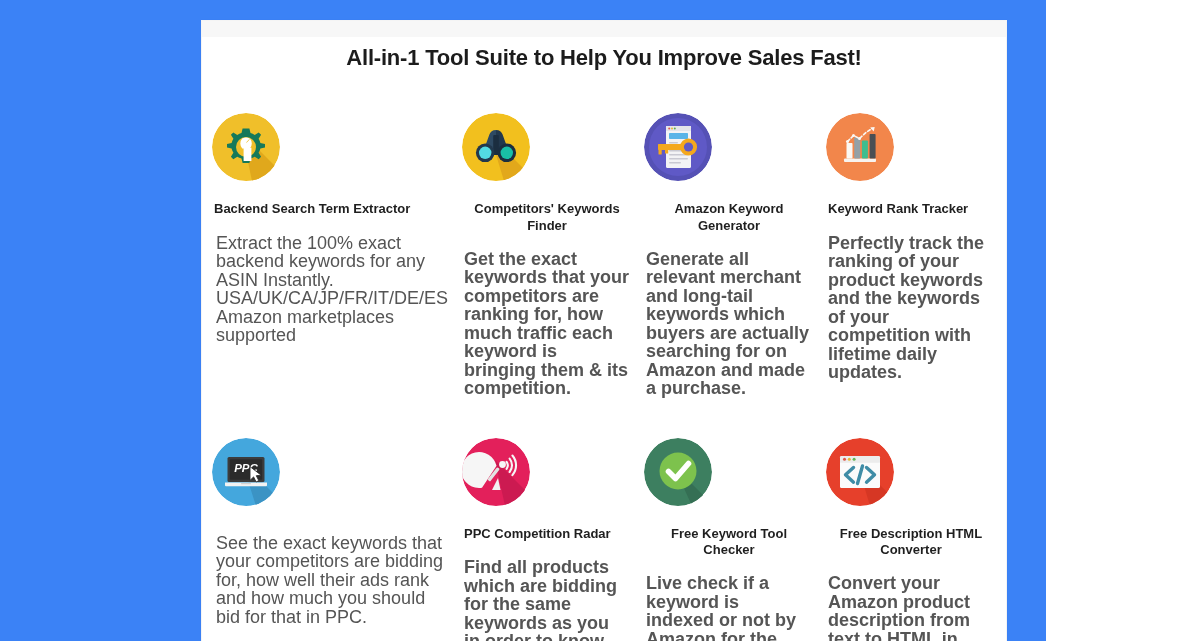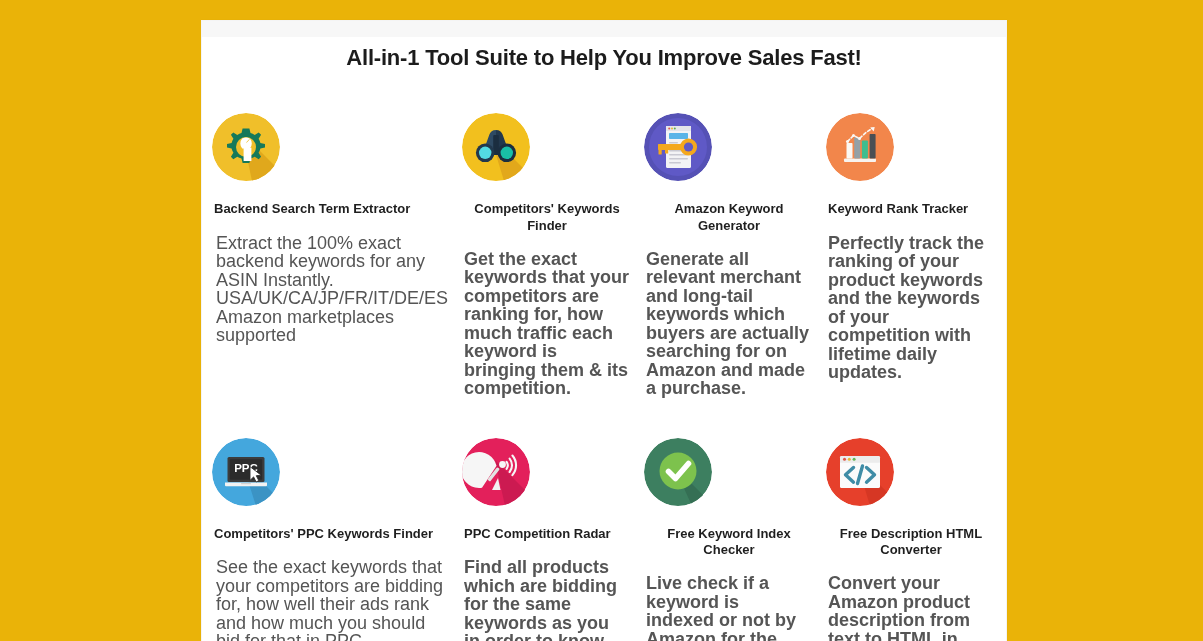--- a/index.html
+++ b/index.html
@@ -8,23 +8,23 @@
     padding: 0;
     width: 1203px;
     height: 641px;
     background: #ffffff;
     font-family: "Liberation Sans", sans-serif;
     overflow: hidden;
   }
 
   #page {
     position: relative;
-    width: 1203px;
+    width: 1046px;
     height: 641px;
-    background: #eab308;
+    background: #3b82f6;
   }
 
   .suite-panel {
     position: absolute;
     left: 201px;
     top: 20px;
     width: 806px;
     min-height: 621px;
     background: #ffffff;
     border-left: 1px solid #f4f4f4;
@@ -76,20 +76,21 @@
     height: 92px;
   }
 
   .icon-circle {
     position: relative;
     width: 68px;
     height: 68px;
     border-radius: 50%;
     overflow: hidden;
     display: block;
+    font-style: italic;
   }
   .icon-circle svg { display: block; width: 68px; height: 68px; }
 
   .tool-name {
     margin: 8px 0 0 0;
     text-align: center;
     font-size: 13px;
     font-weight: bold;
     color: #1f1f1f;
     line-height: 1.25;
@@ -220,21 +221,20 @@
               <path d="M30 24 L68 62 L68 68 L44 68 Z" fill="#3b93c4"></path>
               <rect x="15.5" y="19" width="37" height="25" rx="1.5" fill="#3c3c3c"></rect>
               <rect x="17.8" y="21.2" width="32.4" height="20.6" rx="0.8" fill="#2b2b2b"></rect>
               <text x="34" y="34.4" font-family="Liberation Sans, sans-serif" font-size="11.5" font-weight="bold" fill="#ffffff" text-anchor="middle">PPC</text>
               <path d="M13 44.5 L55 44.5 L55 47.2 a1 1 0 0 1 -1 1 L14 48.2 a1 1 0 0 1 -1 -1 z" fill="#f2f2f2"></path>
               <rect x="29" y="45" width="10" height="1.3" rx="0.6" fill="#d2d2d2"></rect>
               <path d="M38 28.6 L38 42.4 L41.6 38.9 L44.1 44 L46.8 42.6 L44.3 37.7 L49.2 37.2 z" fill="#ffffff" stroke="#2b2b2b" stroke-width="0.9" stroke-linejoin="round"></path>
             </svg>
           </span>
         </div>
-        <div class="tool-name">Competitors' PPC Keywords Finder</div>
         <div class="tool-desc">See the exact keywords that your competitors are bidding for, how well their ads rank and how much you should bid for that in PPC.</div>
       </div>
 
       <div class="tool-card row2 col-2">
         <div class="tool-icon-wrap">
           <span class="icon-circle">
             <svg viewBox="0 0 68 68" xmlns="http://www.w3.org/2000/svg">
               <circle cx="34" cy="34" r="34" fill="#e3205b"></circle>
               <path d="M33 22 L68 57 L68 68 L43 68 Z" fill="#cc1a51"></path>
               <path d="M36.5 29.5 a18 18 0 1 0 -18.8 18.6 z" fill="#f6f6f6" transform="rotate(-12 27 38)"></path>
@@ -255,21 +255,21 @@
         <div class="tool-icon-wrap">
           <span class="icon-circle">
             <svg viewBox="0 0 68 68" xmlns="http://www.w3.org/2000/svg">
               <circle cx="34" cy="34" r="34" fill="#3d7f60"></circle>
               <path d="M30 28 L68 66 L68 68 L48 68 Z" fill="#356f54"></path>
               <circle cx="34" cy="33" r="18.5" fill="#7dc24d"></circle>
               <path d="M24.5 33.5 L31.5 40.5 L44.5 25.5" fill="none" stroke="#ffffff" stroke-width="5.6" stroke-linecap="round" stroke-linejoin="round"></path>
             </svg>
           </span>
         </div>
-        <div class="tool-name">Free Keyword Index Checker</div>
+        <div class="tool-name">Free Keyword Tool Checker</div>
         <div class="tool-desc">Live check if a keyword is indexed or not by Amazon for the particular ASIN. Best free tool for batch indexation checking.</div>
       </div>
 
       <div class="tool-card row2 col-4">
         <div class="tool-icon-wrap">
           <span class="icon-circle">
             <svg viewBox="0 0 68 68" xmlns="http://www.w3.org/2000/svg">
               <circle cx="34" cy="34" r="34" fill="#e6402b"></circle>
               <path d="M31 24 L68 61 L68 68 L44 68 Z" fill="#d63724"></path>
               <rect x="14" y="18" width="40" height="32" rx="1.6" fill="#fbfbfb"></rect>

